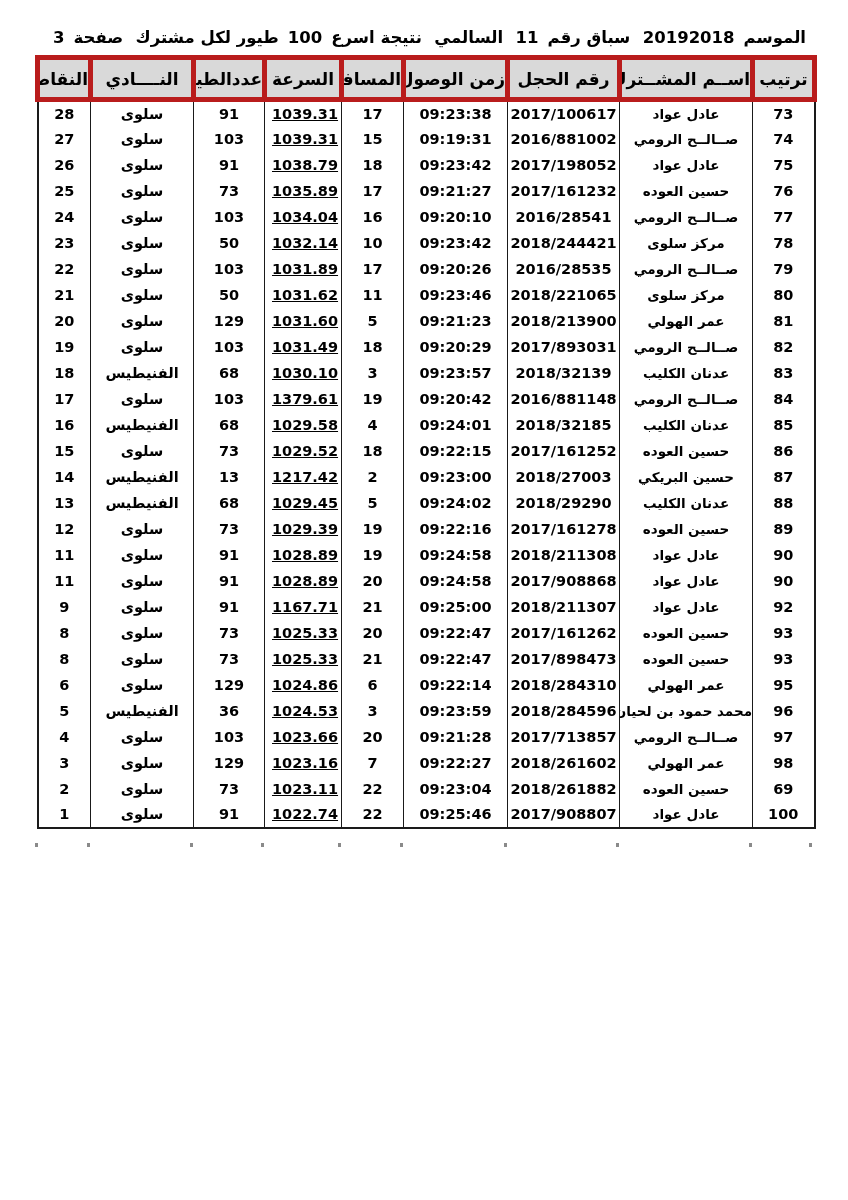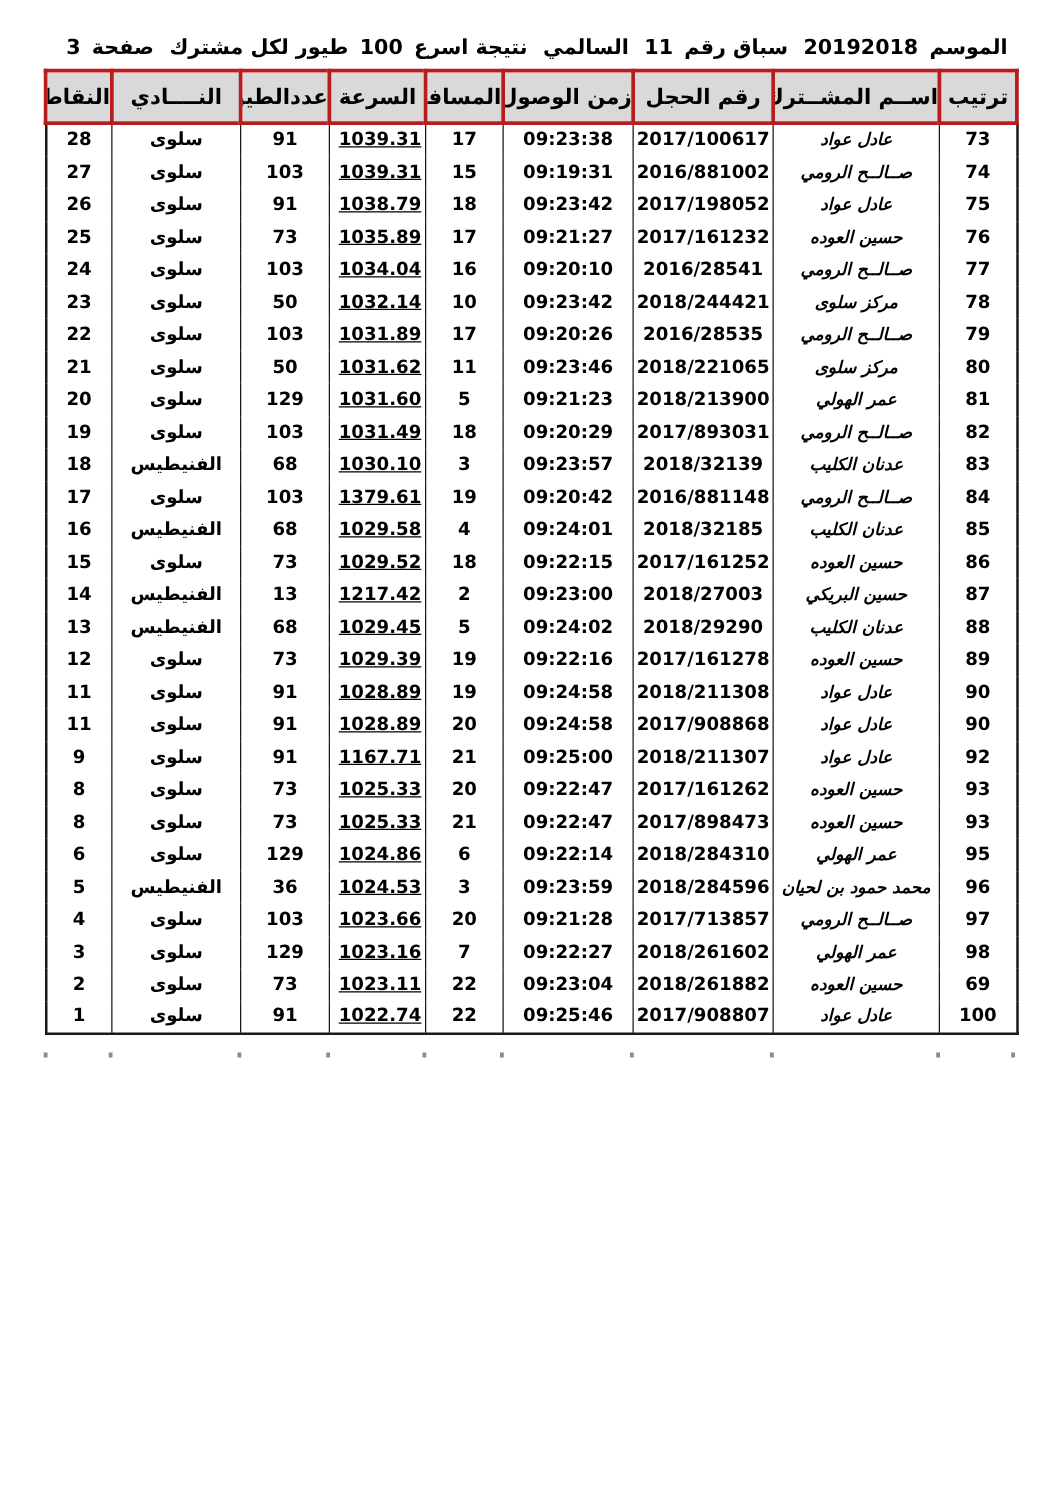--- a/index.html
+++ b/index.html
@@ -32,42 +32,42 @@
 
   table.results {
     direction: rtl;
     border-collapse: collapse;
     table-layout: fixed;
     width: 777px;
     border: 2px solid #1a1a1a;
   }
   table.results th {
     background: #d9d9d9;
-    border: 3px solid #b91c1c;
+    border: 5px solid #b91c1c;
     height: 42px;
     font-size: 17px;
     font-weight: bold;
     text-align: center;
     vertical-align: middle;
     overflow: hidden;
     white-space: nowrap;
   }
   table.results td {
     border-left: 1px solid #1a1a1a;
     border-right: 1px solid #1a1a1a;
     height: 26px;
     font-size: 14.5px;
     font-weight: bold;
     text-align: center;
     vertical-align: middle;
     overflow: hidden;
     white-space: nowrap;
   }
   table.results td.col-speed { text-align: left; padding-left: 7px; text-decoration: underline; }
-  table.results td.col-name  { font-size: 13.5px; font-style: italic; }
+  table.results td.col-name  { font-size: 13.5px; }
 
   .ticks {
     position: relative;
     width: 777px;
     height: 8px;
     margin-top: 12px;
   }
   .ticks .tick {
     position: absolute;
     top: 2px;

